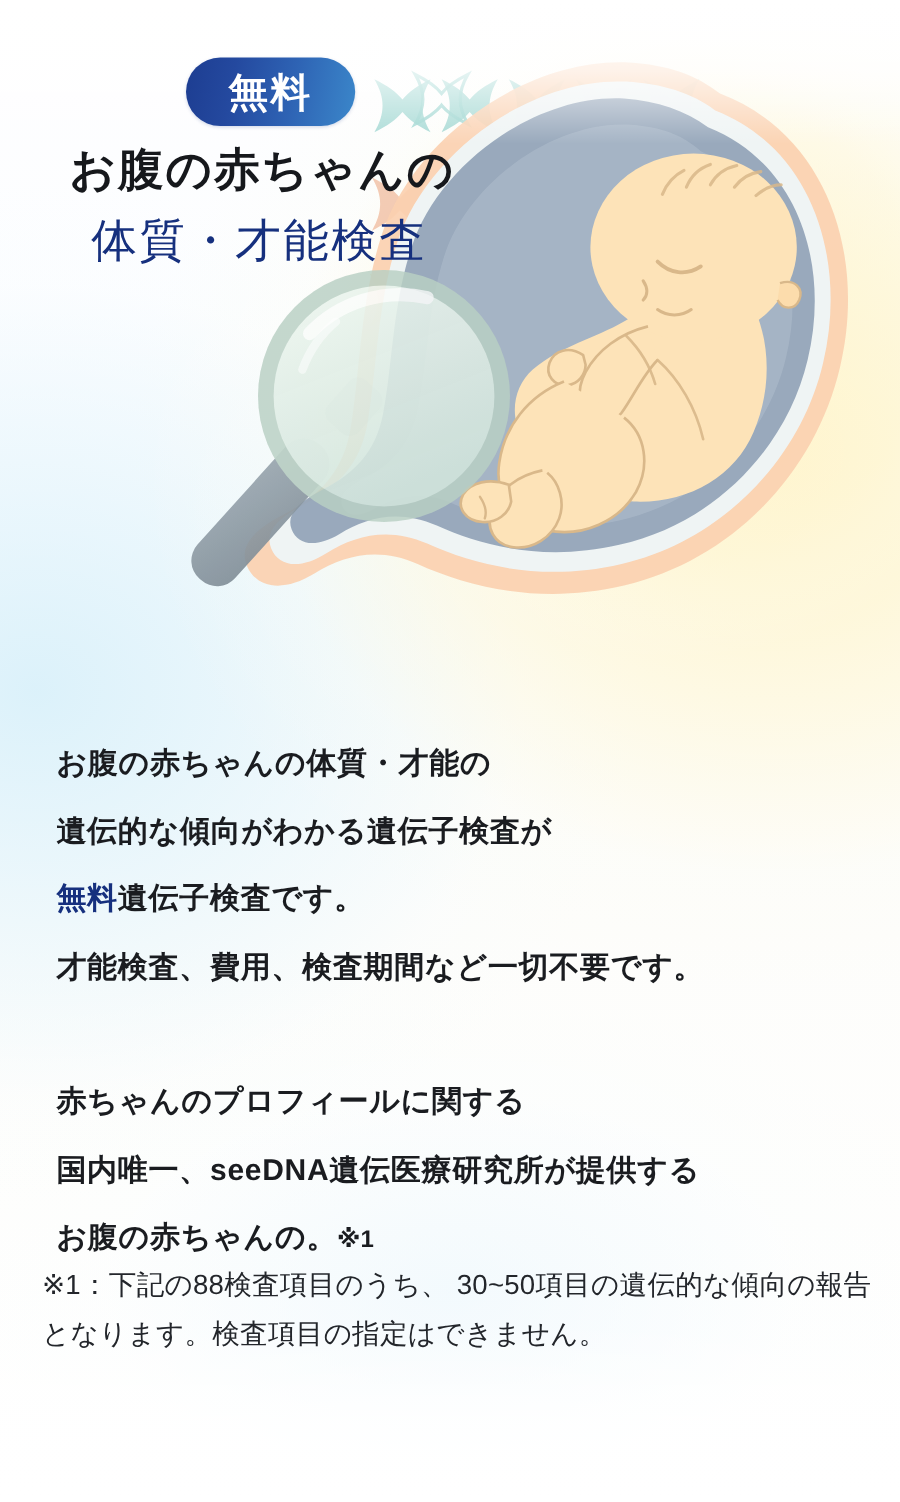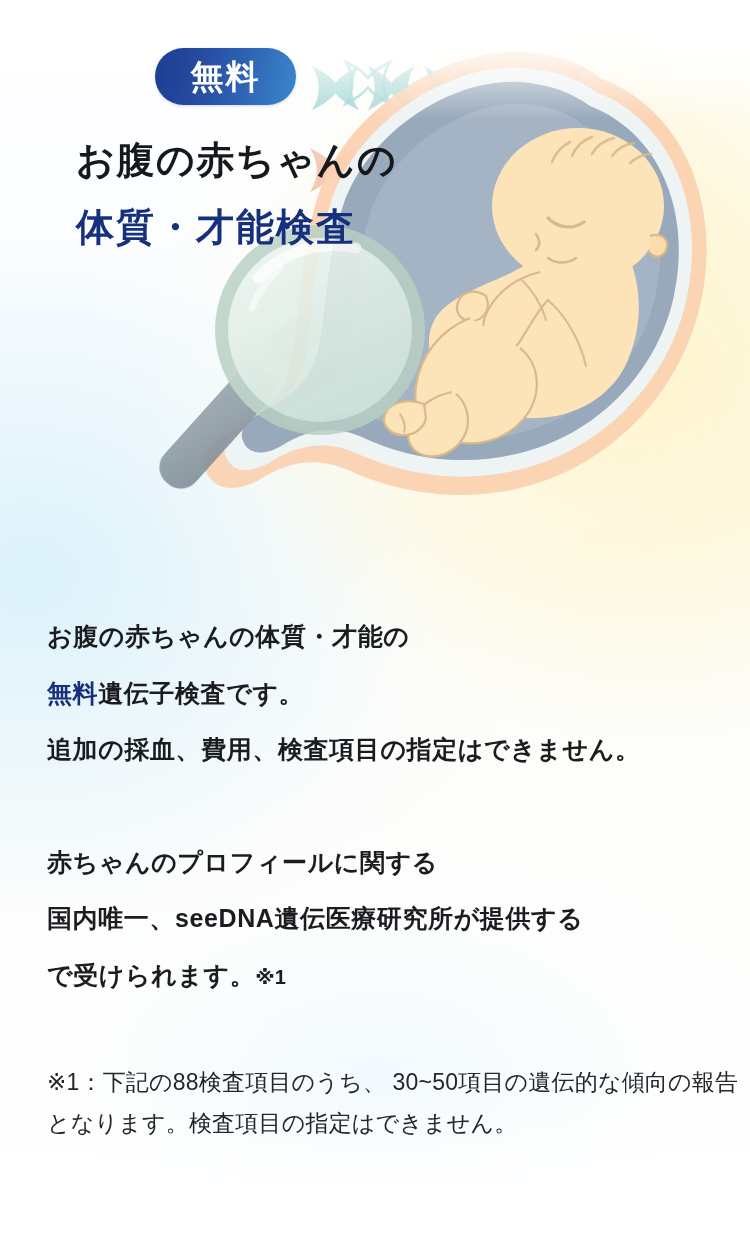--- a/index.html
+++ b/index.html
@@ -90,25 +90,25 @@
     top: 118px;
     width: 500px;
   }
   .headline-1 {
     font-size: 38px;
     font-weight: 700;
     color: #16181c;
     letter-spacing: 1.5px;
     line-height: 1.28;
     white-space: nowrap;
-    margin: 18px;
+    margin: 0;
   }
   .headline-2 {
     font-size: 38px;
-    font-weight: 700;
+    font-weight: 400;
     color: #16307e;
     letter-spacing: 2px;
     line-height: 1.28;
     white-space: nowrap;
     margin: 10px 0 0 18px;
   }
 
   
   .copy {
     position: absolute;
@@ -139,21 +139,21 @@
   .footnote {
     position: absolute;
     left: 35px;
     top: 1050px;
     width: 700px;
     font-size: 23px;
     font-weight: 400;
     color: #23262b;
     line-height: 1.78;
     letter-spacing: 0.2px;
-    margin: 12px;
+    margin: 0;
   }
 </style>
 </head>
 <body>
 
 <div class="page">
 
   <div class="bg-wash"></div>
 
   <div class="hero">
@@ -359,25 +359,26 @@
   </div>
 
   <div class="headline">
     <h1 class="headline-1">お腹の赤ちゃんの</h1>
     <h1 class="headline-2">体質・才能検査</h1>
   </div>
 
   <div class="copy">
 
     <p>お腹の赤ちゃんの体質・才能の</p>
+    <p>遺伝的な傾向がわかる遺伝子検査が</p>
     <p><span class="hl-free">無料</span><span>遺伝子検査です。</span></p>
-    <p>追加の採血、費用、検査項目の指定はできません。</p>
+    <p>才能検査、費用、検査期間など一切不要です。</p>
 
     <div class="para-gap"></div>
 
     <p>赤ちゃんのプロフィールに関する</p>
     <p>国内唯一、seeDNA遺伝医療研究所が提供する</p>
-    <p><span>で受けられます。</span><span class="ref-mark">※1</span></p>
+    <p><span>お腹の赤ちゃんの。</span><span class="ref-mark">※1</span></p>
   </div>
 
   <p class="footnote">※1：下記の88検査項目のうち、 30~50項目の遺伝的な傾向の報告となります。検査項目の指定はできません。</p>
 
 </div>
 
 </body></html>

